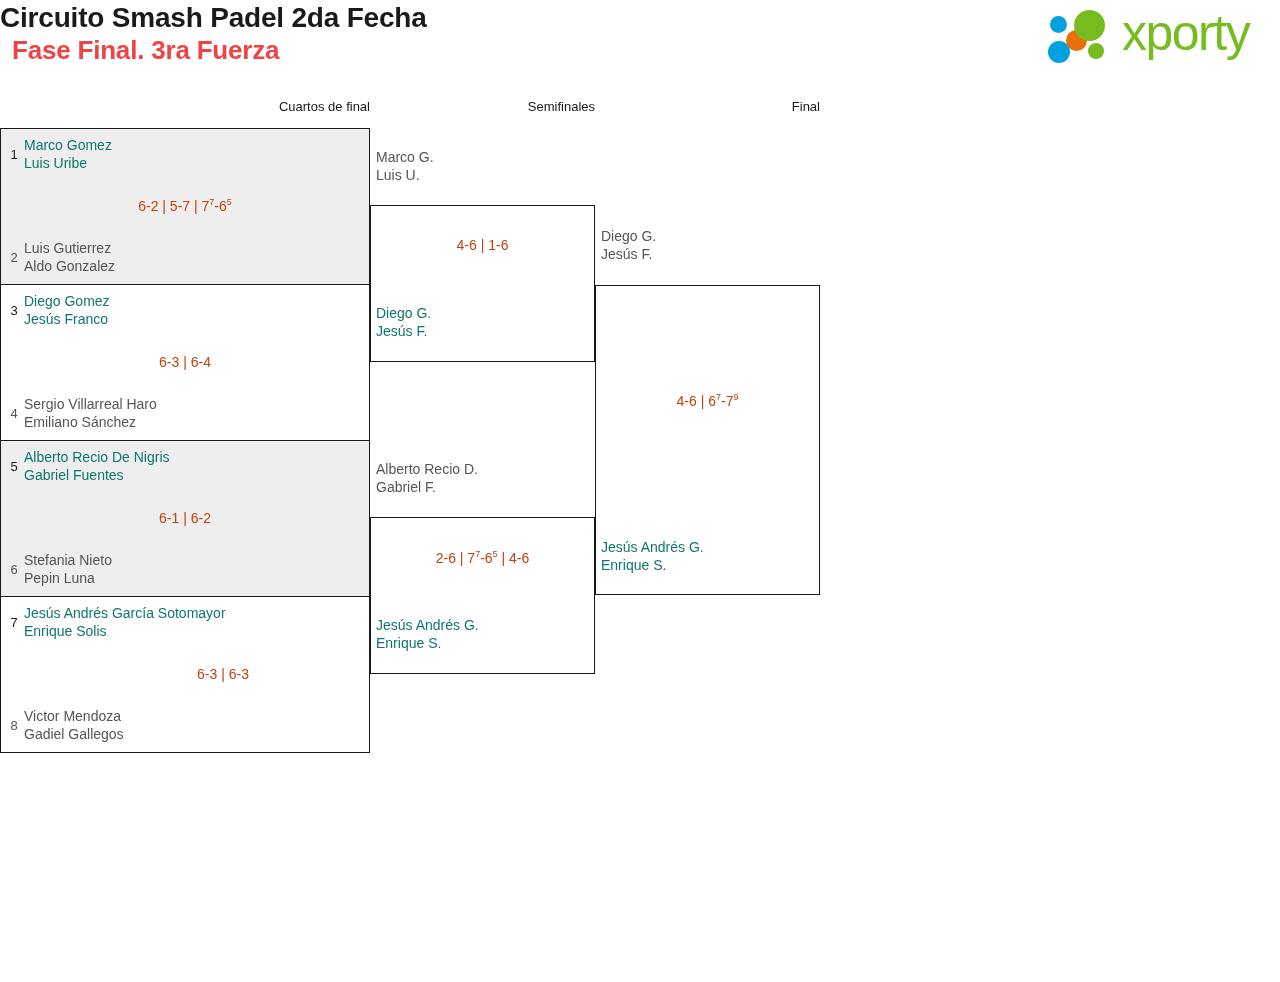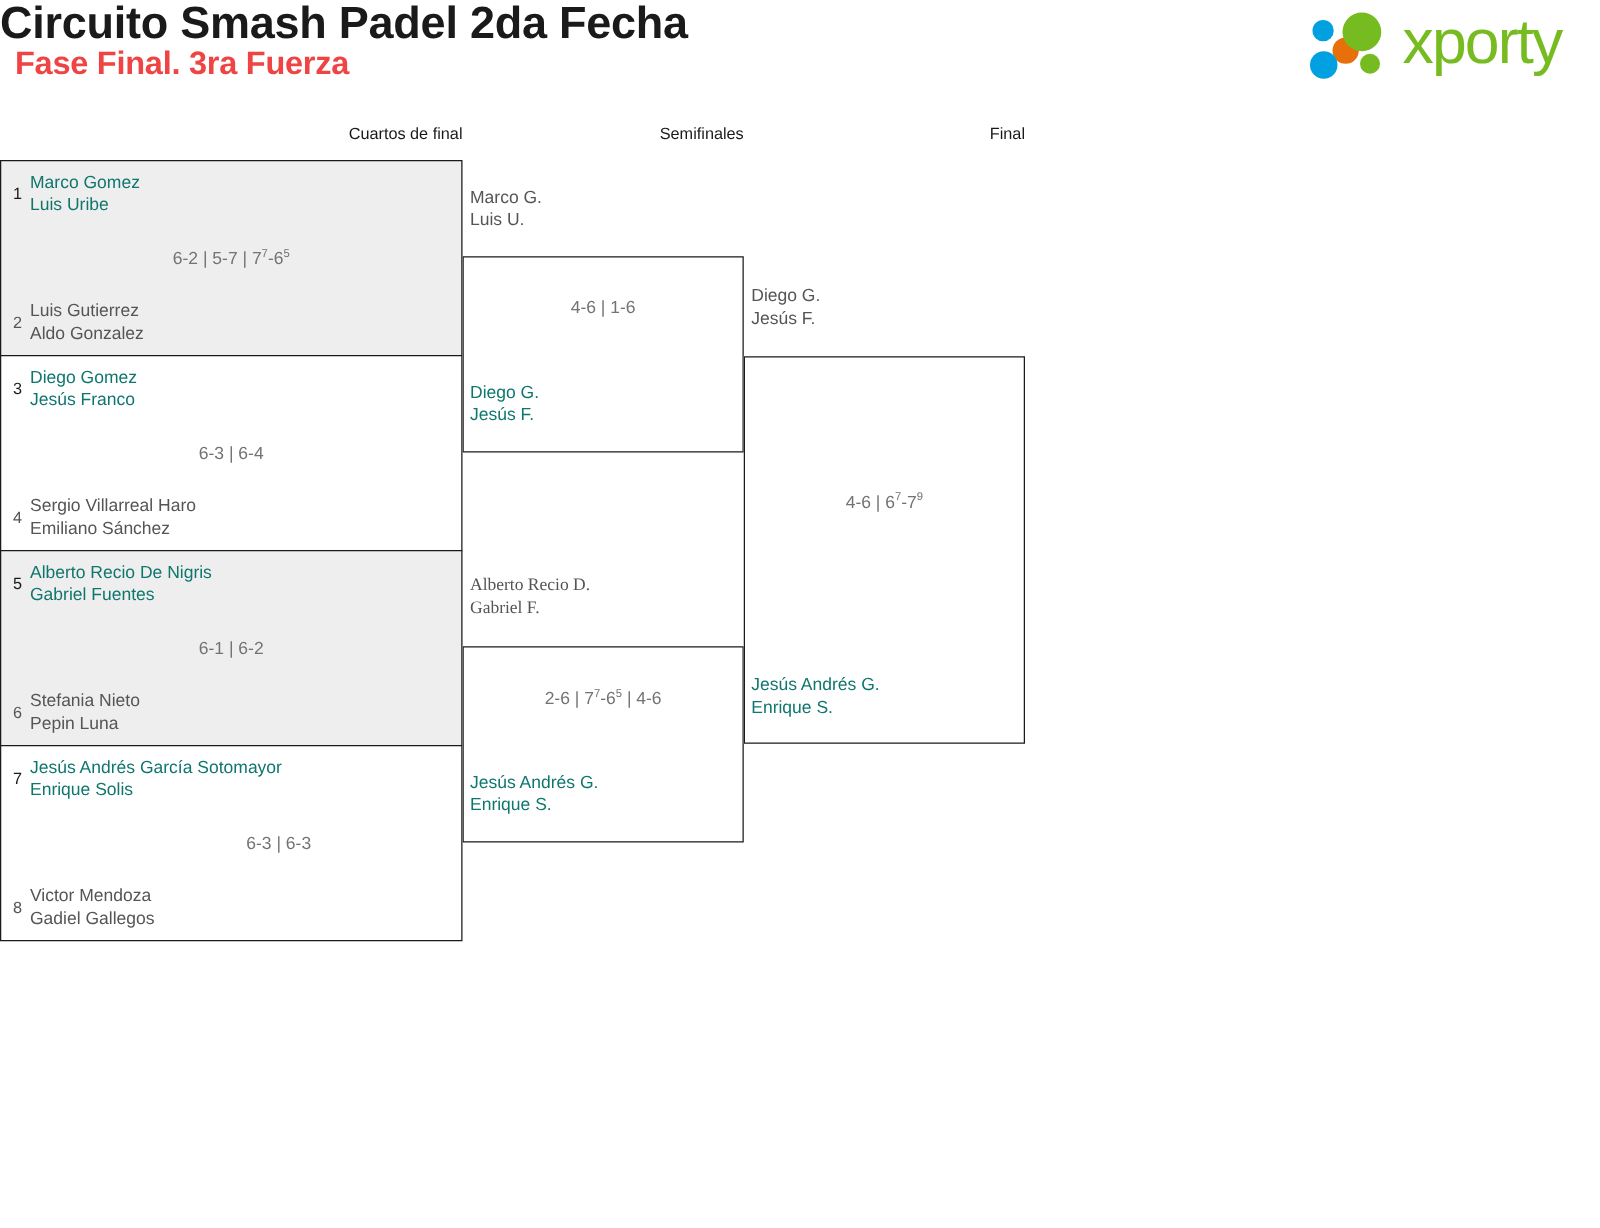--- a/index.html
+++ b/index.html
@@ -9,21 +9,21 @@
     background: #ffffff;
     font-family: "Liberation Sans", sans-serif;
     color: #1a1a1a;
     overflow: hidden;
   }
   #root { position: relative; width: 1280px; height: 982px; }
 
   
   .title {
     position: absolute; left: 0; top: 2px;
-    font-size: 36px; font-weight: 700; line-height: 32px;
+    font-size: 28px; font-weight: 700; line-height: 32px;
     letter-spacing: -0.2px; color: #1a1a1a; white-space: pre;
   }
   .title-l2 { position: absolute; left: 12px; top: 34px;
     font-size: 26px; font-weight: 700; line-height: 32px;
     letter-spacing: -0.2px; color: #ef4444; white-space: pre; text-align: right; }
 
   
   .logo { position: absolute; left: 1048px; top: 8px; width: 228px; height: 58px; }
   .logo .dot { position: absolute; border-radius: 50%; }
   .logo .word {
@@ -57,21 +57,21 @@
   .seed.win  { color: #1a1a1a; }
   .seed.lose { color: #555555; }
   .names { display: flex; flex-direction: column; }
   .names .n { font-size: 14px; line-height: 18px; white-space: nowrap; }
   .win  .n, .names.win .n  { font-weight: 400; color: #0f766e; }
   .lose .n, .names.lose .n { font-weight: 400; color: #555555; }
 
   
   .score {
     position: absolute; text-align: center;
-    font-size: 14px; font-weight: 400; color: #737373;
+    font-size: 14px; font-weight: 400; color: #c2410c;
     line-height: 18px; white-space: nowrap;
   }
   .score sup { font-size: 9px; vertical-align: super; line-height: 0; }
 </style>
 </head>
 <body>
 
 <div id="root">
 
   <div class="title">Circuito Smash Padel 2da Fecha</div>
@@ -177,21 +177,21 @@
     <span>4-6 | 1-6</span><sup></sup><span></span><sup></sup><span></span>
   </div>
   <div class="entry" style="left:376px; top:304px; width:215px; height:36px;">
     <span class="names win">
       <span class="n">Diego G.</span>
       <span class="n">Jesús F.</span>
     </span>
   </div>
 
   <div class="mbox white b-t b-b b-l b-r" style="left:370px; top:517px; width:225px; height:157px;"></div>
-  <div class="entry" style="left:376px; top:460px; width:215px; height:36px;font-family:Liberation Serif, serif;">
+  <div class="entry" style="left:376px; top:460px; width:215px; height:36px;">
     <span class="names lose">
       <span class="n">Alberto Recio D.</span>
       <span class="n">Gabriel F.</span>
     </span>
   </div>
   <div class="score" style="left:370px; top:549px; width:225px;">
     <span>2-6 | 7</span><sup>7</sup><span>-6</span><sup>5</sup><span> | 4-6</span>
   </div>
   <div class="entry" style="left:376px; top:616px; width:215px; height:36px;">
     <span class="names win">

